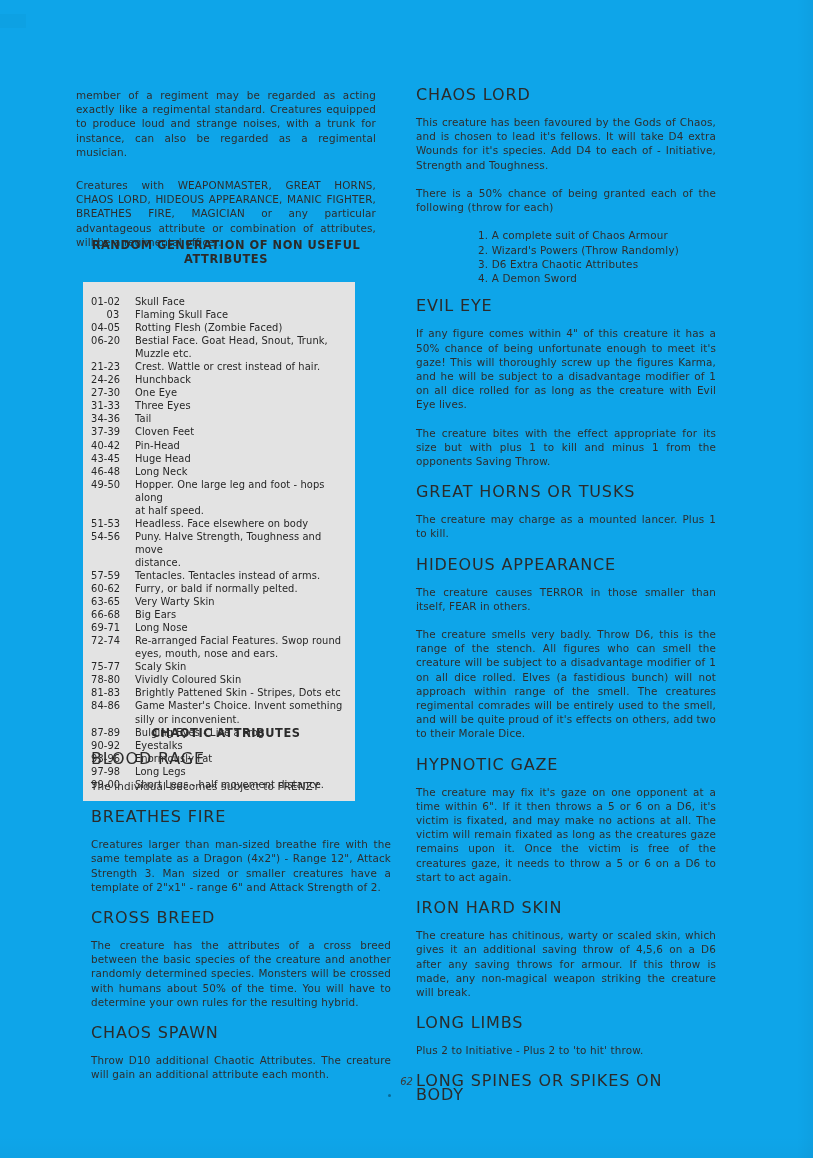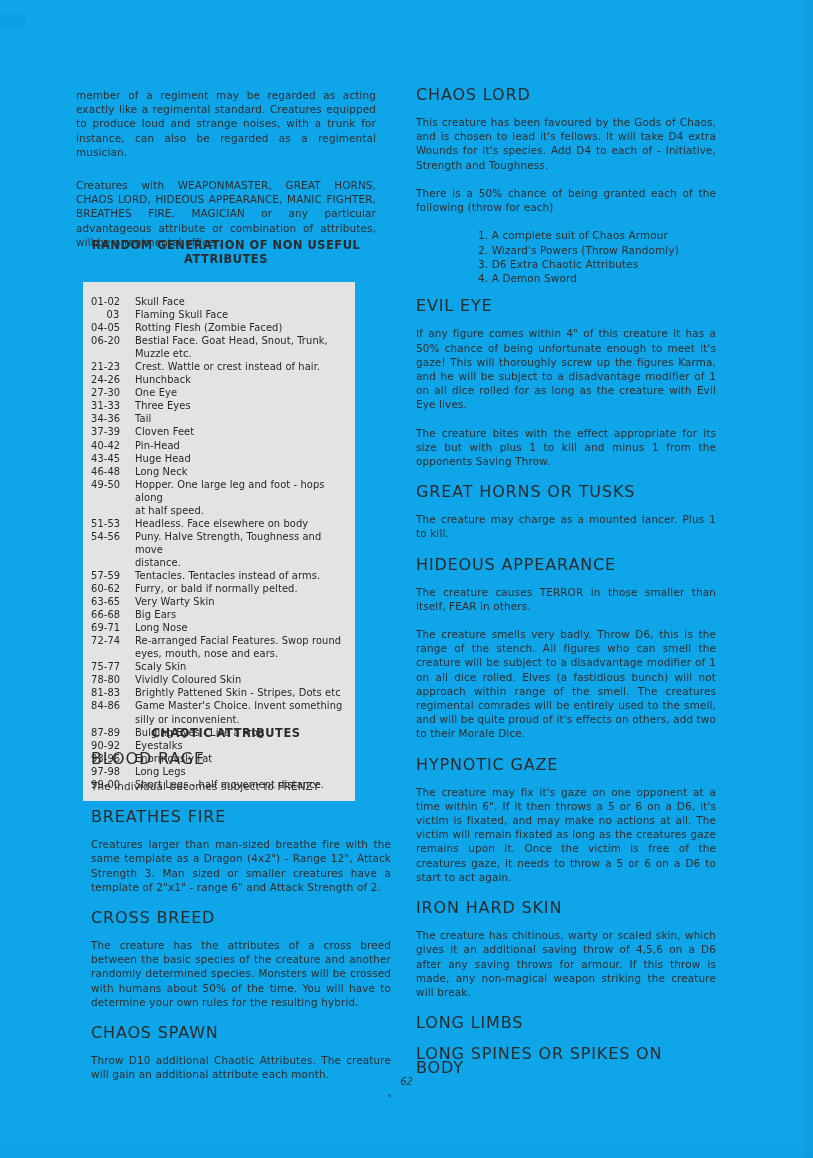--- a/index.html
+++ b/index.html
@@ -318,20 +318,21 @@
         <h3 class="sect gap-above">GREAT HORNS OR TUSKS</h3>
         <p class="body">The creature may charge as a mounted lancer. Plus 1 to kill.</p>
         <h3 class="sect gap-above">HIDEOUS APPEARANCE</h3>
         <p class="body">The creature causes TERROR in those smaller than itself, FEAR in others.</p>
         <p class="body">The creature smells very badly. Throw  D6, this is the range of the stench. All figures who can smell the creature will be subject to a disadvantage modifier of 1 on all dice rolled. Elves (a fastidious bunch) will not approach within range of the smell. The creatures regimental comrades will be entirely used to the smell, and will be quite proud of it's effects on others, add two to their Morale Dice.</p>
         <h3 class="sect gap-above">HYPNOTIC GAZE</h3>
         <p class="body">The creature may fix it's gaze on one opponent at a time within 6". If it then throws a 5 or 6 on a D6, it's victim is fixated, and may make no actions at all. The victim will remain fixated as long as the creatures gaze remains upon it. Once the victim is free of the creatures gaze, it needs to throw a 5 or 6 on a D6 to start to act again.</p>
         <h3 class="sect gap-above">IRON HARD SKIN</h3>
         <p class="body">The creature has chitinous, warty or scaled skin, which gives it an additional saving throw of 4,5,6 on a D6 after any saving throws for armour. If this throw is made, any non-magical weapon striking the creature will break.</p>
         <h3 class="sect gap-above">LONG LIMBS</h3>
+        <p class="body">Plus 2 to Initiative - Plus 2 to 'to hit' throw.</p>
         <h3 class="sect gap-above">LONG SPINES OR SPIKES ON BODY</h3>
       </div>
   </div>
 
   <div id="page-number">62</div>
   <div id="page-speck"></div>
 
   <div id="scan-edge-right"></div>
   <div id="scan-edge-bottom"></div>
   <div id="scan-edge-topleft"></div>

